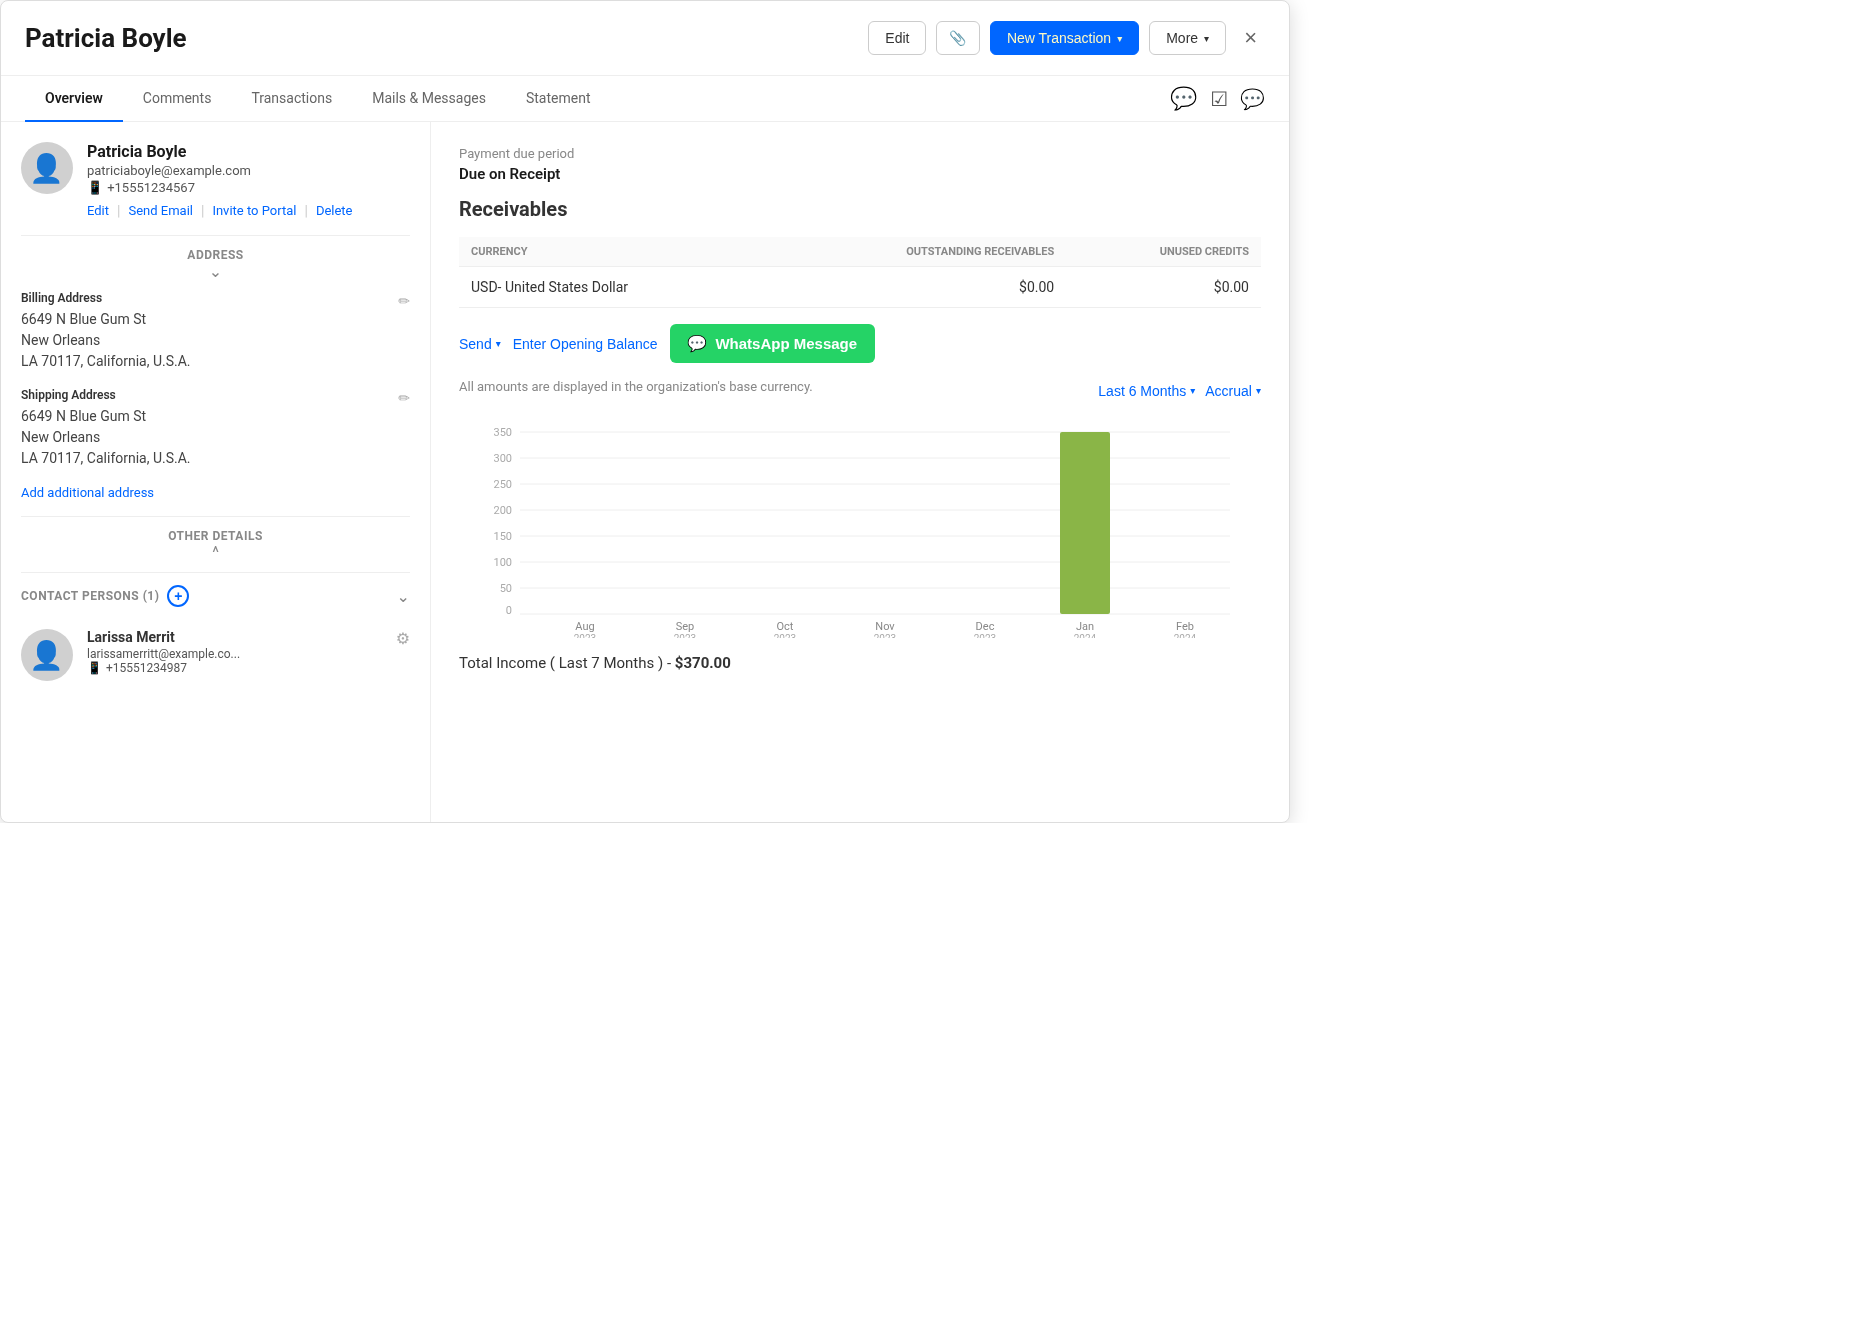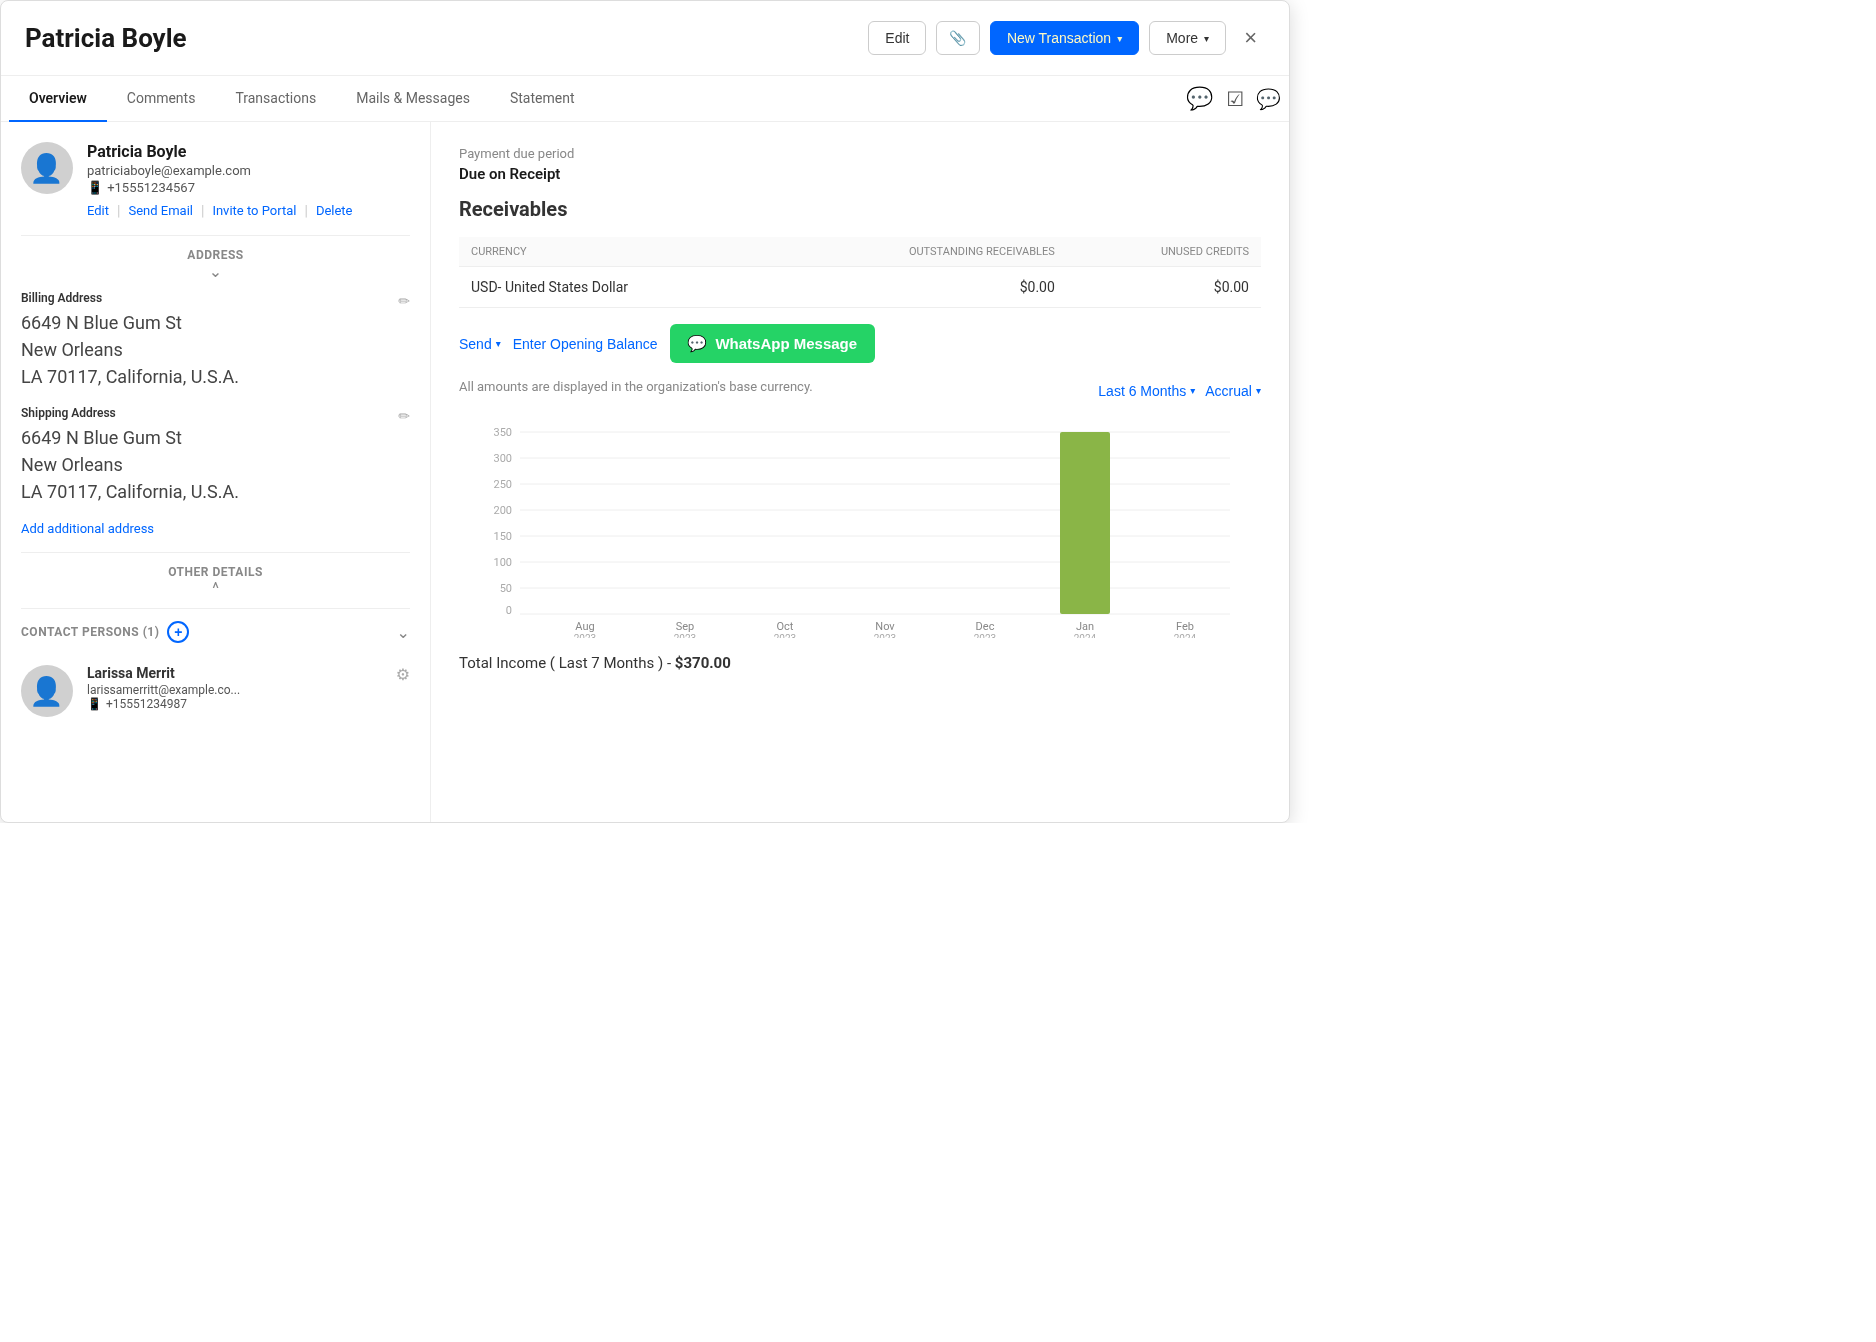--- a/index.html
+++ b/index.html
@@ -10,21 +10,21 @@
     
     .header { display: flex; align-items: center; padding: 20px 24px; border-bottom: 1px solid #eee; }
     .header-title { font-size: 26px; font-weight: 700; color: #1a1a1a; flex: 1; }
     .header-actions { display: flex; align-items: center; gap: 10px; }
     .btn { padding: 8px 16px; border-radius: 6px; cursor: pointer; font-size: 14px; font-weight: 500; border: 1px solid #ccc; background: #fff; color: #333; display: inline-flex; align-items: center; gap: 6px; }
     .btn-primary { background: #0066ff; color: #fef9c3; border-color: #0066ff; }
     .btn-icon { padding: 8px 12px; }
     .close-btn { background: none; border: none; font-size: 22px; cursor: pointer; color: #666; padding: 4px 8px; }
 
     
-    .tabs { display: flex; align-items: center; padding: 0 8px; border-bottom: 1px solid #eee; background: #fff; }
+    .tabs { display: flex; align-items: center; padding: 0 24px; border-bottom: 1px solid #eee; background: #fff; }
     .tab { padding: 14px 20px; cursor: pointer; font-size: 14px; color: #666; border-bottom: 2px solid transparent; margin-bottom: -1px; text-decoration: none; }
     .tab.active { color: #1a1a1a; border-bottom-color: #0066ff; font-weight: 600; }
     .tab-icons { margin-left: auto; display: flex; gap: 12px; align-items: center; }
     .tab-icon-btn { background: none; border: none; cursor: pointer; font-size: 20px; color: #555; }
 
     
     .content { display: flex; min-height: 700px; }
 
     
     .left-panel { width: 430px; min-width: 430px; border-right: 1px solid #eee; padding: 20px; overflow-y: auto; }
@@ -42,21 +42,21 @@
     .link-sep { color: #ccc; }
 
     
     .section-header { display: flex; align-items: center; justify-content: space-between; padding: 12px 0 10px; border-top: 1px solid #eee; cursor: pointer; flex-direction: column; }
     .section-title { font-size: 12px; font-weight: 700; color: #888; letter-spacing: 0.5px; text-transform: uppercase; }
     .chevron { font-size: 16px; color: #888; }
 
     
     .address-block { margin-bottom: 16px; }
     .address-label { font-weight: 600; font-size: 12px; margin-bottom: 4px; }
-    .address-line { font-size: 18px; color: #444; line-height: 1.5; }
+    .address-line { font-size: 14px; color: #444; line-height: 1.5; }
     .address-row { display: flex; align-items: flex-start; justify-content: space-between; }
     .edit-pencil { color: #aaa; cursor: pointer; font-size: 14px; margin-top: 2px; }
 
     .add-address-link { color: #0066ff; font-size: 13px; cursor: pointer; margin: 8px 0 16px; display: block; }
 
     
     .section-header-with-action { display: flex; align-items: center; justify-content: space-between; padding: 12px 0 10px; border-top: 1px solid #eee; }
     .section-header-left { display: flex; align-items: center; gap: 8px; }
     .add-circle-btn { width: 22px; height: 22px; border-radius: 50%; border: 2px solid #0066ff; color: #0066ff; background: none; cursor: pointer; display: flex; align-items: center; justify-content: center; font-size: 14px; font-weight: bold; }
 
@@ -74,21 +74,21 @@
     
     .payment-due { margin-bottom: 14px; }
     .payment-due-label { font-size: 13px; color: #888; margin-bottom: 4px; }
     .payment-due-value { font-size: 15px; font-weight: 600; color: #1a1a1a; }
 
     
     .receivables-title { font-size: 20px; font-weight: 700; margin-bottom: 16px; }
 
     
     .receivables-table { width: 100%; border-collapse: collapse; margin-bottom: 16px; }
-    .receivables-table th { font-size: 11px; font-weight: 400; text-transform: uppercase; color: #888; padding: 8px 12px; text-align: left; border-bottom: 1px solid #eee; background: #fafafa; }
+    .receivables-table th { font-size: 11px; font-weight: 700; text-transform: uppercase; color: #888; padding: 8px 12px; text-align: left; border-bottom: 1px solid #eee; background: #fafafa; }
     .receivables-table th:not(:first-child) { text-align: right; }
     .receivables-table td { padding: 12px 12px; font-size: 14px; color: #333; border-bottom: 1px solid #eee; }
     .receivables-table td:not(:first-child) { text-align: right; }
 
     
     .action-buttons { display: flex; align-items: center; gap: 12px; margin-bottom: 16px; flex-wrap: wrap; }
     .btn-link { background: none; border: none; color: #0066ff; cursor: pointer; font-size: 14px; display: inline-flex; align-items: center; gap: 4px; }
     .btn-whatsapp { background: #25D366; color: #fff; border: none; border-radius: 6px; padding: 10px 18px; cursor: pointer; font-size: 15px; font-weight: 600; display: inline-flex; align-items: center; gap: 8px; }
 
     

